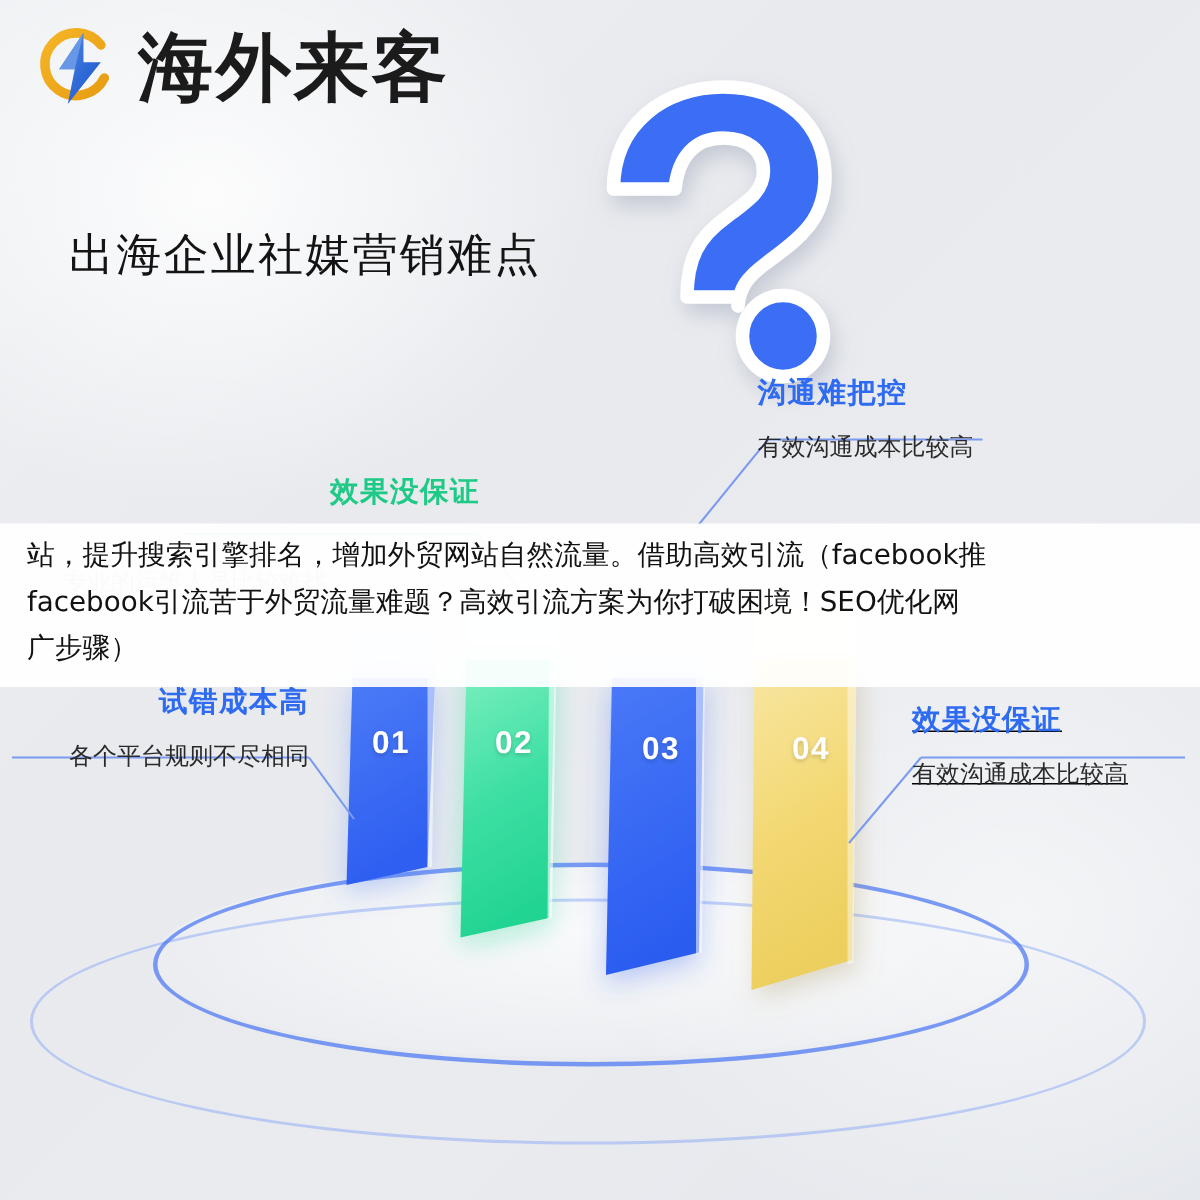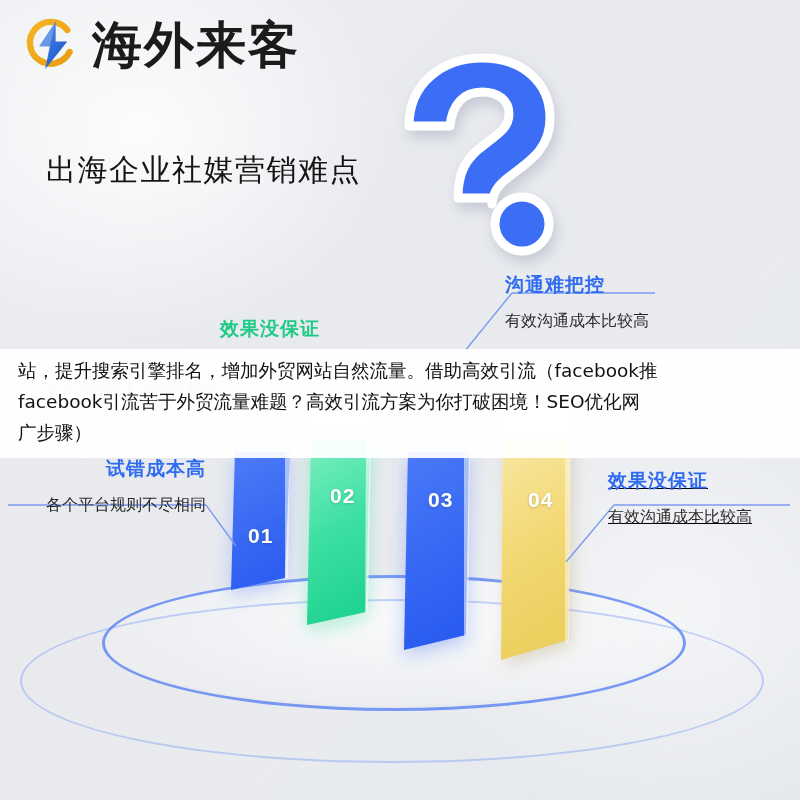--- a/index.html
+++ b/index.html
@@ -149,21 +149,21 @@
     white-space: nowrap;
     line-height: 1.3;
   }
   .c-blue .callout-title { color: #2f6bf0; }
   .c-green .callout-title { color: #1fca86; }
 
   .callout.right-align { text-align: right; }
 
   
   #callout-1 { left: 120px; top: 318px; }            
-  #callout-2 { left: 505px; top: 274px; }            
+  #callout-2 { left: 505px; top: 252px; }            
   #callout-3 { left: 8px;  top: 458px; }             
   #callout-4 { left: 608px; top: 470px; }            
 
   
   .connectors {
     position: absolute;
     left: 0; top: 0;
     width: 800px; height: 800px;
     pointer-events: none;
   }
@@ -329,21 +329,21 @@
 
     <g>
       <polygon points="504,405 571,405 569,500 502,500" fill="url(#bar4top)" opacity="0.9"></polygon>
       <g filter="url(#barGlow4)">
         <polygon points="503,440 570,440 568,640 501,660" fill="url(#bar4)"></polygon>
       </g>
       <polygon points="565,440 571,440 569,642 565,643" fill="#ffffff" opacity="0.45"></polygon>
     </g>
   </svg>
 
-  <div class="bar-num" style="left:248px; top:484px;margin-top:40px;">01</div>
+  <div class="bar-num" style="left:248px; top:484px;">01</div>
   <div class="bar-num" style="left:330px; top:484px;">02</div>
   <div class="bar-num" style="left:428px; top:488px;">03</div>
   <div class="bar-num" style="left:528px; top:488px;">04</div>
 
   <svg class="connectors" viewBox="0 0 800 800">
 
     <path d="M512 293 L655 293" stroke="#7b9af0" stroke-width="1.4" fill="none"></path>
     <path d="M512 293 L464 352" stroke="#7b9af0" stroke-width="1.4" fill="none"></path>
 
     <path d="M8 505 L206 505" stroke="#7b9af0" stroke-width="1.4" fill="none"></path>

